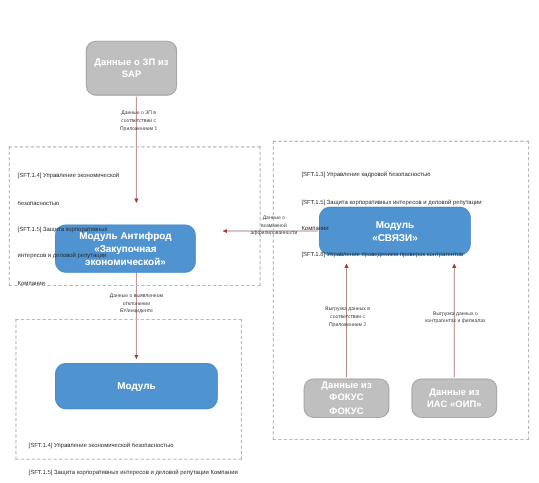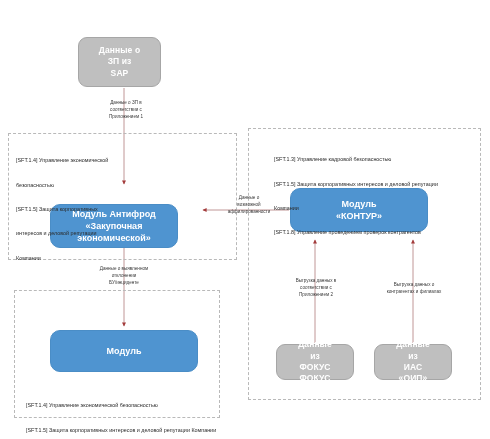--- a/index.html
+++ b/index.html
@@ -36,21 +36,21 @@
   .node {
     position: absolute;
     box-sizing: border-box;
     display: flex;
     align-items: center;
     justify-content: center;
     text-align: center;
     color: #ffffff;
     line-height: 1.35;
   }
-  .node .node-text { display: block; width: 100%; padding: 0 18px; }
+  .node .node-text { display: block; width: 100%; padding: 0 6px; }
 
   .node-gray {
     background: #bfbfbf;
     border: 1px solid #a6a6a6;
     border-radius: 9px;
     font-size: 8.5px;
     font-weight: bold;
     letter-spacing: .1px;
   }
   .node-blue {
@@ -145,21 +145,21 @@
   <div class="node node-blue" id="node-antifraud">
     <span class="node-text">
       <span>Модуль Антифрод</span><br>
       <span>«Закупочная экономической»</span>
     </span>
   </div>
 
   <div class="node node-blue" id="node-relations">
     <span class="node-text">
       <span>Модуль</span><br>
-      <span>«КОНТУР»</span>
+      <span>«СВЯЗИ»</span>
     </span>
   </div>
 
   <div class="node node-blue" id="node-investig">
     <span class="node-text">
       <span>Модуль</span><br>
     </span>
   </div>
 
   <div class="node node-gray" id="node-fokus">

